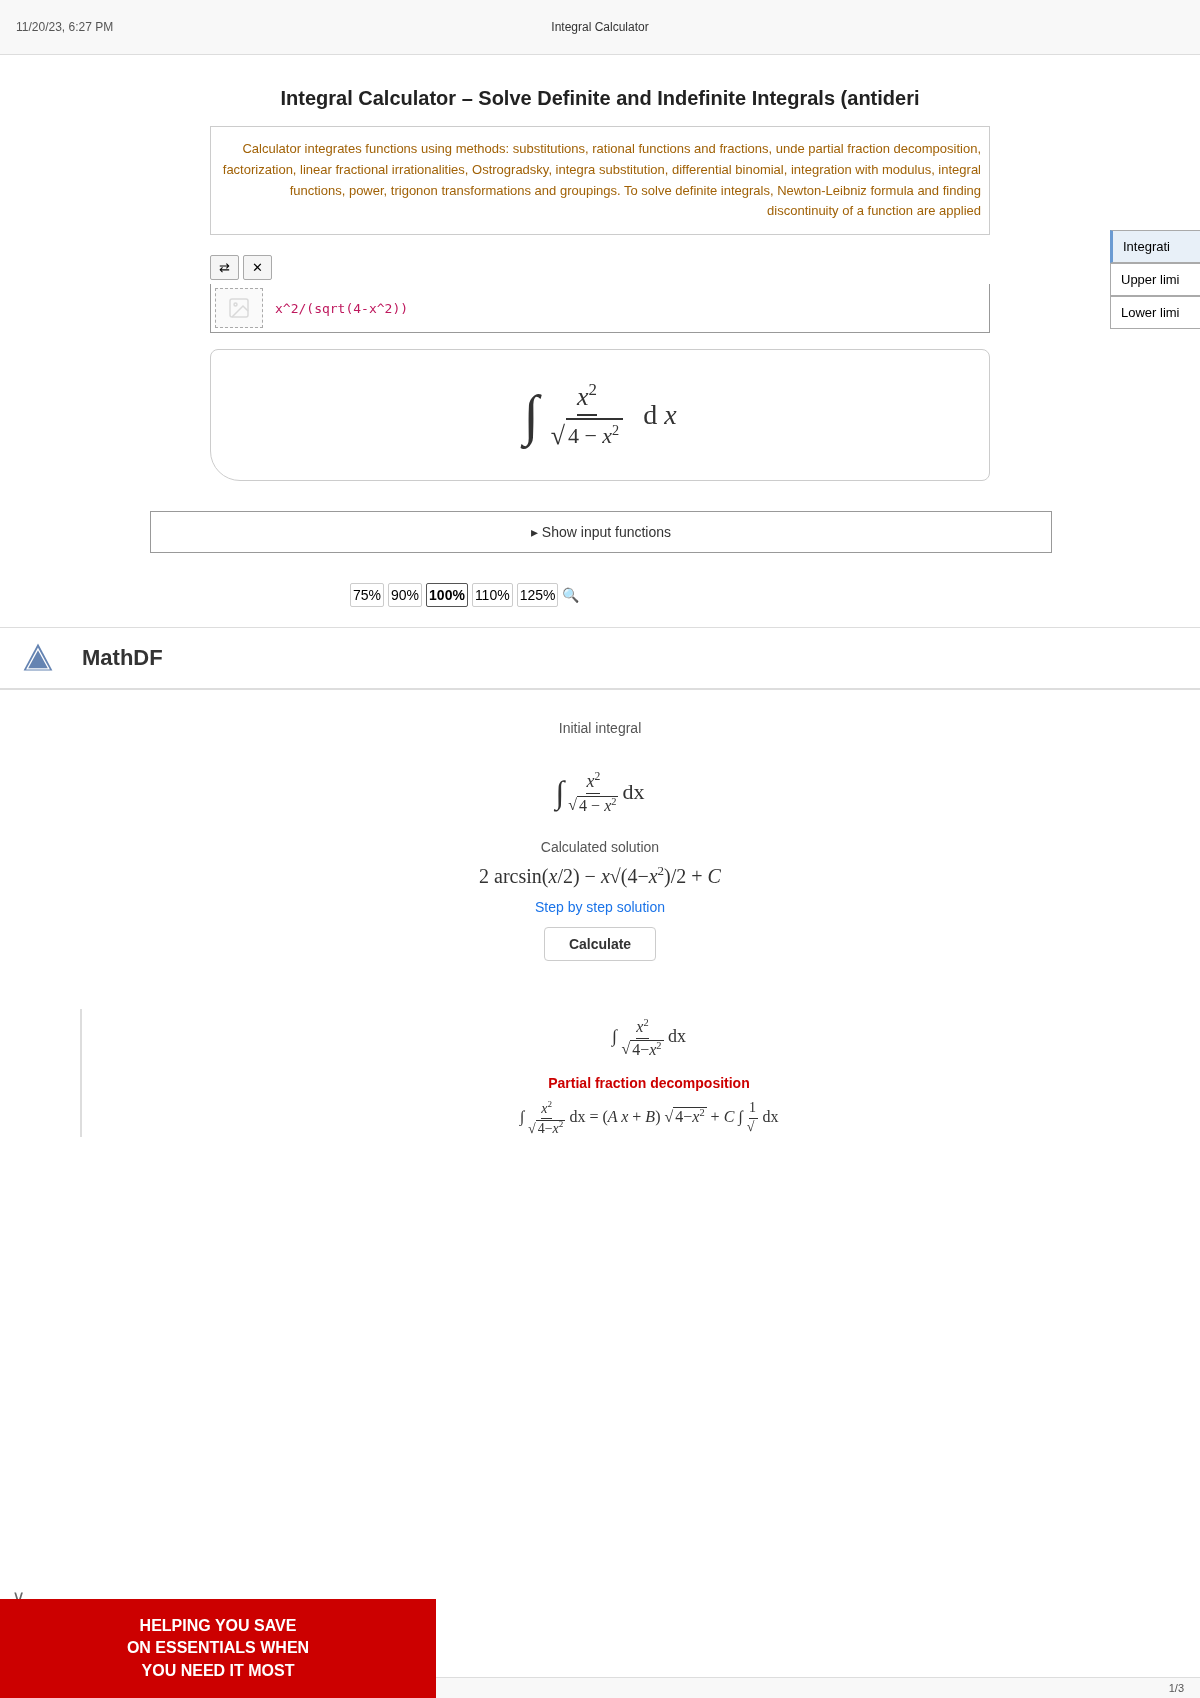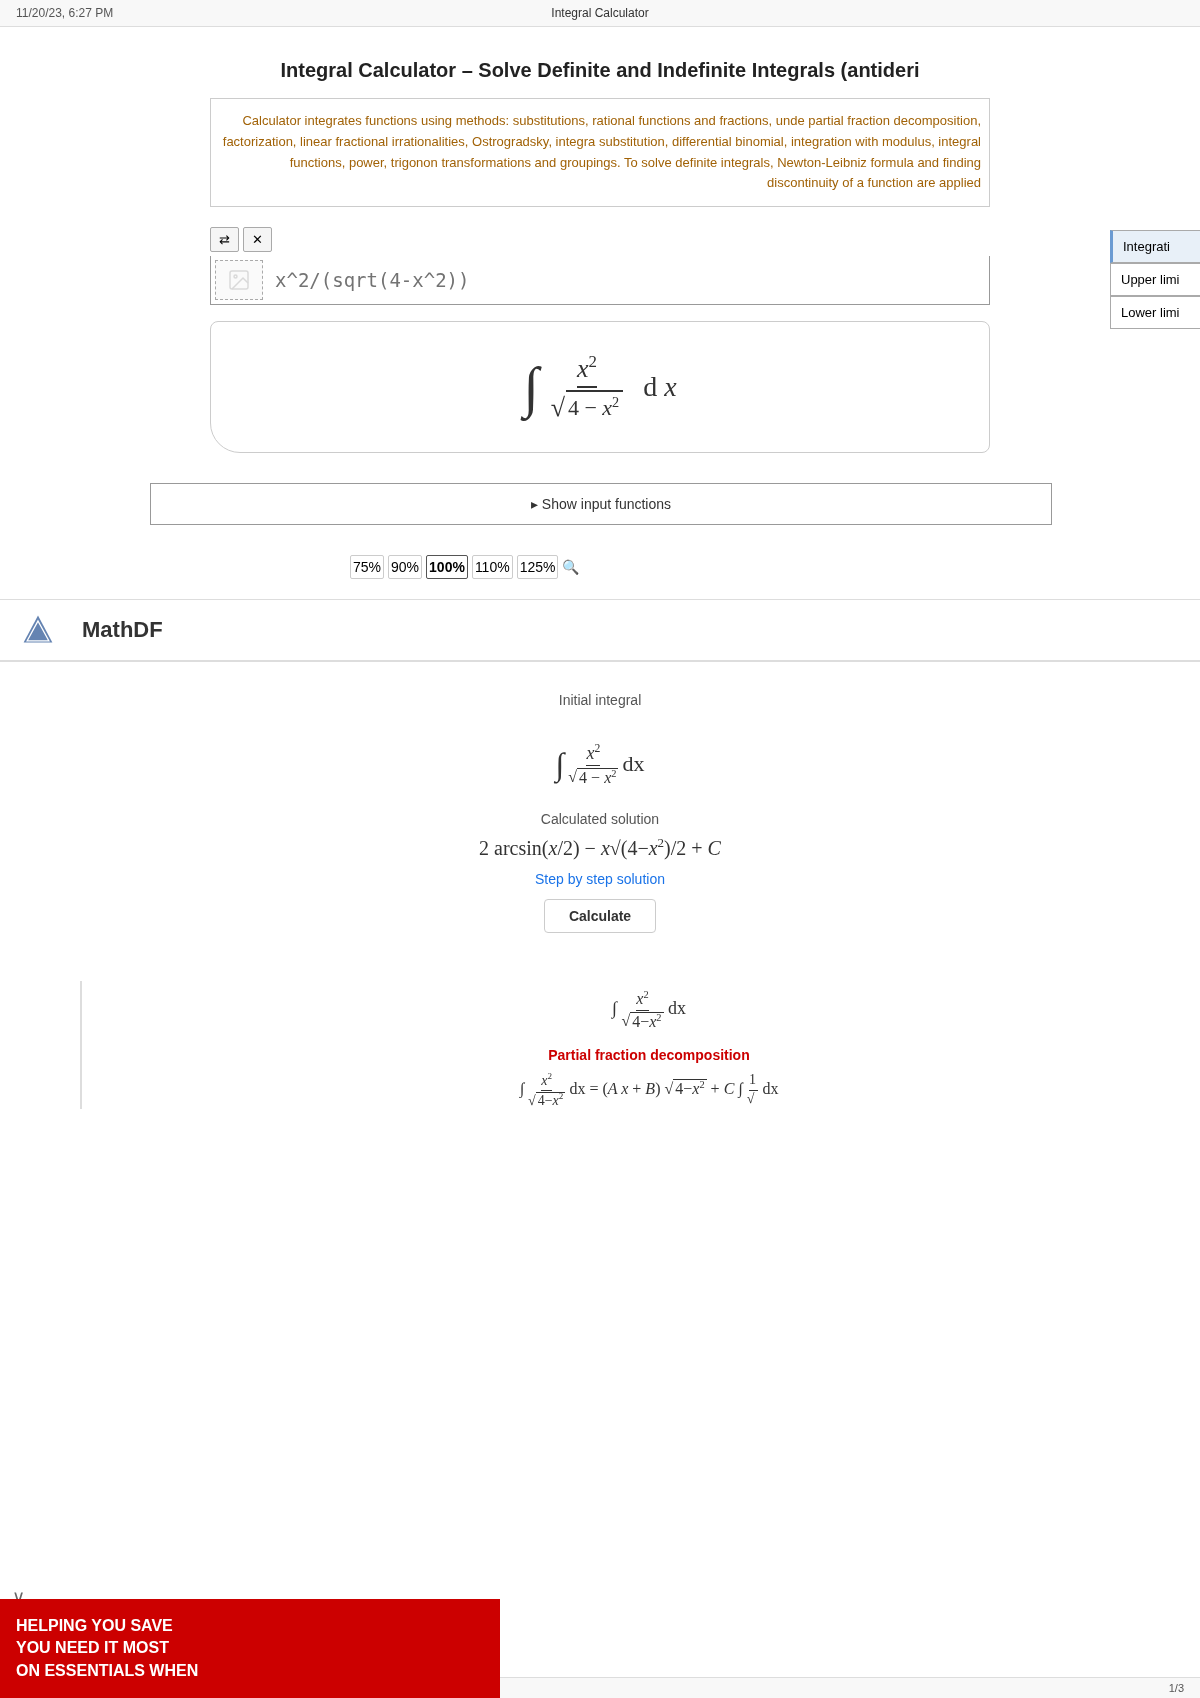--- a/index.html
+++ b/index.html
@@ -11,21 +11,21 @@
       width: 1200px;
       min-height: 1698px;
       position: relative;
     }
 
     
     .browser-bar {
       display: flex;
       align-items: center;
       justify-content: space-between;
-      padding: 6px 16px;
+      padding: 20px 16px;
       font-size: 12px;
       color: #555;
       border-bottom: 1px solid #ddd;
       background: #f8f8f8;
     }
     .browser-title {
       position: absolute;
       left: 50%;
       transform: translateX(-50%);
       font-size: 12px;
@@ -122,24 +122,24 @@
     }
     .input-icon-box svg {
       width: 24px;
       height: 24px;
       opacity: 0.4;
     }
     .formula-input {
       flex: 1;
       border: none;
       outline: none;
-      font-size: 19px;
+      font-size: 13px;
       padding: 8px;
       font-family: monospace;
-      color: #737373;
+      color: #be185d;
       background: transparent;
     }
 
     
     .math-display-box {
       border: 1px solid #ccc;
       border-radius: 8px 8px 8px 30px;
       margin: 16px 60px;
       padding: 30px 40px;
       display: flex;
@@ -381,23 +381,24 @@
     }
     .step-content {
       flex: 1;
     }
 
     
     .ad-banner {
       position: fixed;
       bottom: 0;
       left: 0;
-      width: 500px;
+      width: 436px;
       background: #cc0000;
       color: #fff;
+      text-align: center;
       padding: 16px;
       font-size: 16px;
       font-weight: bold;
       line-height: 1.4;
       z-index: 100;
     }
 
     
     .footer-bar {
       position: fixed;
@@ -560,20 +561,20 @@
 
     </div>
   </div>
 
 </div>
 
 <div class="chevron-down">∨</div>
 
 <div class="ad-banner">
   <div>HELPING YOU SAVE</div>
+  <div>ON ESSENTIALS WHEN</div>
   <div>YOU NEED IT MOST</div>
-  <div>ON ESSENTIALS WHEN</div>
 </div>
 
 <div class="footer-bar">
   <span>https://mathdf.com/int/</span>
   <span>1/3</span>
 </div>
 
 </body></html>

